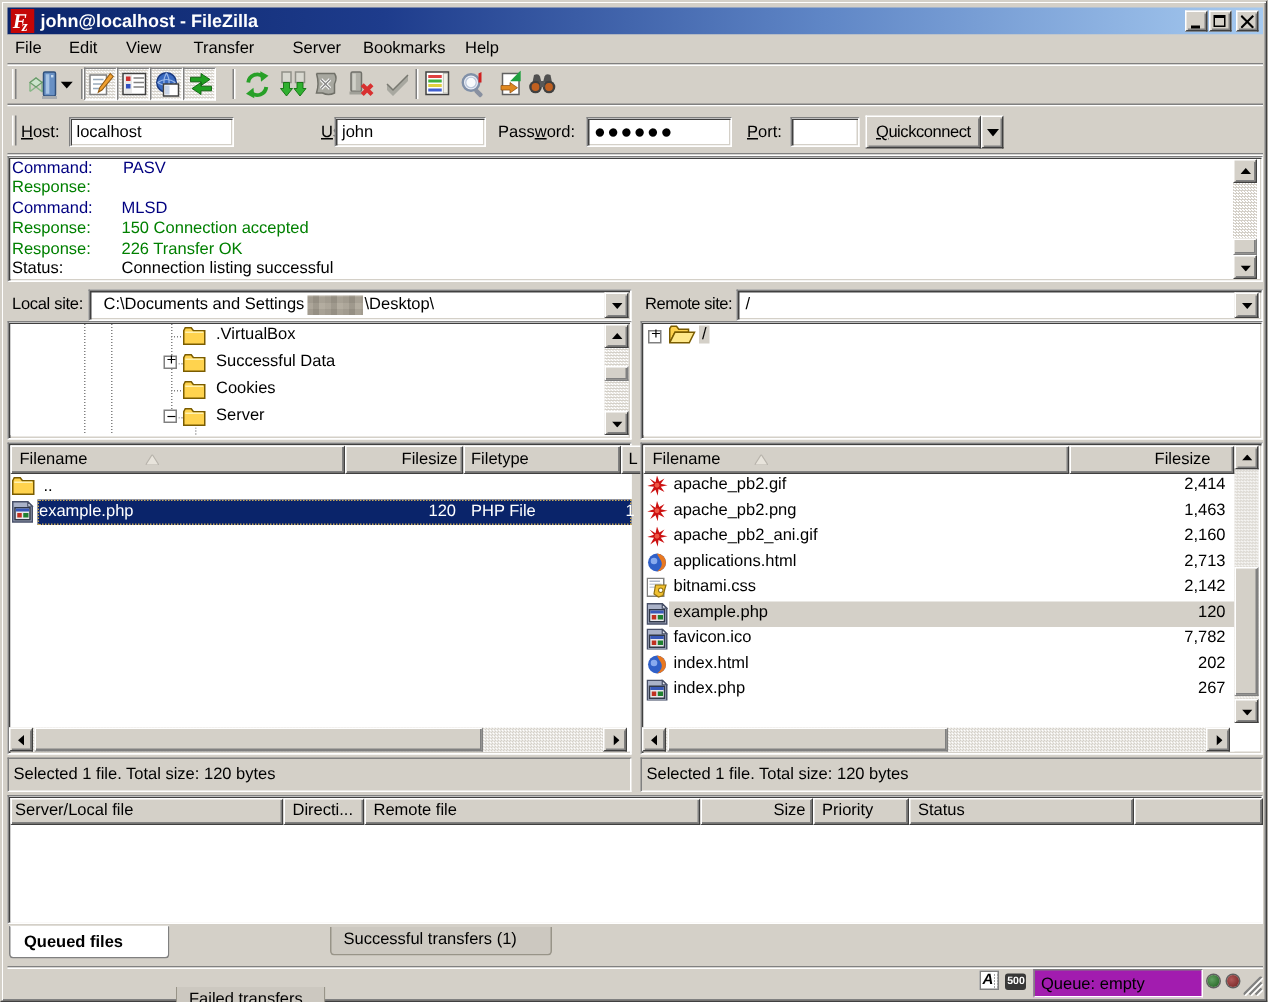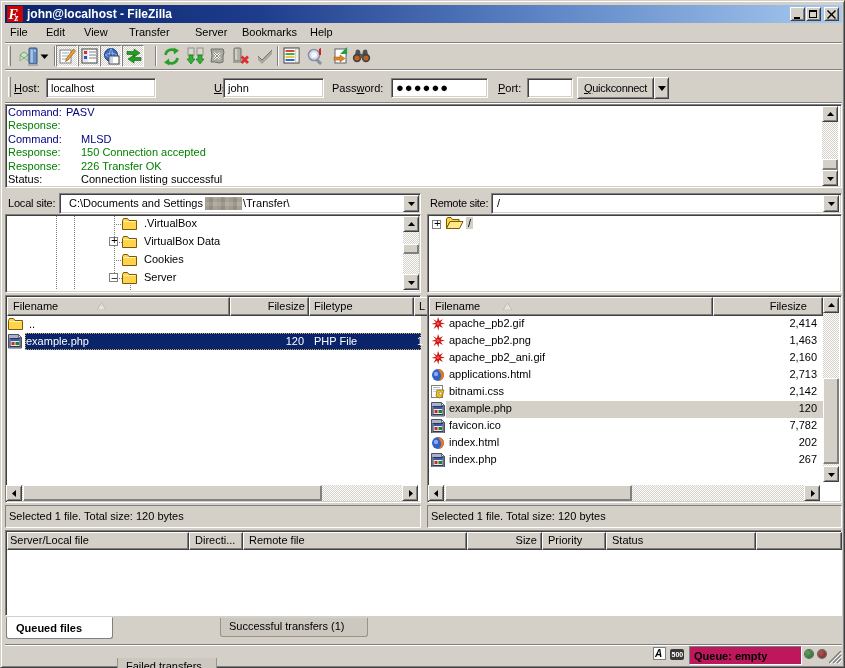--- a/index.html
+++ b/index.html
@@ -249,21 +249,21 @@
     <svg class="abs" style="left:3px;top:8px" width="8" height="5" viewBox="0 0 8 5">
           <path d="M0 0 H8 L4 5 Z" fill="#000"></path>
         </svg>
   </div>
 </div>
 <div class="abs etchH" style="left:4px; top:101px; width:837px;"></div>
 
 <div class="abs sunken" style="left:4px; top:103px; width:837px; height:84px;">
   <div class="abs" style="left:1px;top:1px;width:815px;height:80px;background:#fff;font-size:11px;">
     <div class="abs" style="left:1px;top:0px;color:#000080;">Command:</div>
-        <div class="abs" style="left:59px;top:0px;color:#000080;">PASV</div>
+        <div class="abs" style="left:75px;top:0px;color:#000080;">PASV</div>
     <div class="abs" style="left:1px;top:13px;color:#008000;">Response:</div>
     <div class="abs" style="left:1px;top:27px;color:#000080;">Command:</div>
         <div class="abs" style="left:74px;top:27px;color:#000080;">MLSD</div>
     <div class="abs" style="left:1px;top:40px;color:#008000;">Response:</div>
         <div class="abs" style="left:74px;top:40px;color:#008000;">150 Connection accepted</div>
     <div class="abs" style="left:1px;top:54px;color:#008000;">Response:</div>
         <div class="abs" style="left:74px;top:54px;color:#008000;">226 Transfer OK</div>
     <div class="abs" style="left:1px;top:67px;color:#000;">Status:</div>
         <div class="abs" style="left:74px;top:67px;color:#000;">Connection listing successful</div>
   </div>
@@ -283,21 +283,21 @@
   </div>
 </div>
 
 <div class="abs" style="left:4px; top:188px; width:416px; height:340px;" id="leftpane">
   <span class="abs" style="left:3px;top:8px;letter-spacing:-0.2px;">Local site:</span>
   <div class="abs sunken" style="left:54px;top:4px;width:362px;height:21px;">
     <span class="abs" style="left:9px;top:3px;white-space:nowrap;">C:\Documents and Settings</span>
     <div class="abs" style="left:145px;top:3px;width:37px;height:13px;background:
       repeating-linear-gradient(90deg,#cac6be 0 4px,#bab6ae 4px 8px,#d2cec6 8px 12px),
       repeating-linear-gradient(0deg,#ccc8c0 0 4px,#dad6ce 4px 8px); background-blend-mode:multiply;"></div>
-    <span class="abs" style="left:183px;top:3px;">\Transfer\</span>
+    <span class="abs" style="left:183px;top:3px;">\Desktop\</span>
     <div class="abs arrbtn" style="left:343px;top:1px;width:16px;height:17px;">
       <svg style="left:4px;top:6px" width="7" height="4" viewBox="0 0 7 4">
             <path d="M0 0 H7 L3.5 4 Z" fill="#000"></path>
           </svg>
     </div>
   </div>
 
   <div class="abs sunken" style="left:0px;top:25px;width:416px;height:79px;">
     <div class="abs" style="left:1px;top:1px;width:396px;height:74px;background:#fff;overflow:hidden;">
       <div class="abs treedotV" style="left:49px;top:0;width:1px;height:74px;"></div>
@@ -311,21 +311,21 @@
       <svg class="abs" style="left:115px;top:1px" width="16" height="14" viewBox="0 0 16 14">
             <use href="#folder"></use>
           </svg>
       <span class="abs" style="left:137px;top:1px;">.VirtualBox</span>
       <div class="abs pmbox" style="left:102px;top:21px;">
             <span>+</span>
           </div>
       <svg class="abs" style="left:115px;top:19px" width="16" height="14" viewBox="0 0 16 14">
             <use href="#folder"></use>
           </svg>
-      <span class="abs" style="left:137px;top:19px;">VirtualBox Data</span>
+      <span class="abs" style="left:137px;top:19px;">Successful Data</span>
       <svg class="abs" style="left:115px;top:37px" width="16" height="14" viewBox="0 0 16 14">
             <use href="#folder"></use>
           </svg>
       <span class="abs" style="left:137px;top:37px;">Cookies</span>
       <div class="abs pmbox" style="left:102px;top:57px;">
             <span style="top:-1px;">−</span>
           </div>
       <svg class="abs" style="left:115px;top:55px" width="16" height="14" viewBox="0 0 16 14">
             <use href="#folder"></use>
           </svg>
@@ -565,21 +565,21 @@
 
 <div class="abs" id="statusbar" style="left:4px; top:643px; width:837px; height:23px;">
   <div class="abs etchH" style="left:0;top:0;width:837px;"></div>
   <div class="abs" style="left:648px;top:3px;width:13px;height:13px;background:#fff;border:1px solid #808080;">
     <span class="abs" style="left:1px;top:0px;font-weight:bold;font-size:10px;font-style:italic;">A</span>
     <div class="abs" style="left:8px;top:1px;width:3px;height:10px;background-image:radial-gradient(#404040 40%, transparent 40%);background-size:2px 2px;"></div>
   </div>
   <div class="abs" style="left:665px;top:5px;width:14px;height:11px;background:#383838;border-radius:2px;">
     <span class="abs" style="left:1.5px;top:2px;font-size:7px;color:#fff;font-weight:bold;letter-spacing:0;">500</span>
   </div>
-  <div class="abs" style="left:684px;top:2px;width:113px;height:19px;border:1px solid;border-color:#808080 #fff #fff #808080;background:#be185d;font-weight:bold;">
+  <div class="abs" style="left:684px;top:2px;width:113px;height:19px;border:1px solid;border-color:#808080 #fff #fff #808080;background:#a21caf;">
     <span class="abs" style="left:4px;top:3px;">Queue: empty</span>
   </div>
   <div class="abs" style="left:800px;top:6px;width:8px;height:8px;border-radius:50%;background:radial-gradient(circle at 3px 3px,#60a060,#1e5e1e);box-shadow:0 0 0 1px #606060;"></div>
   <div class="abs" style="left:813px;top:6px;width:8px;height:8px;border-radius:50%;background:radial-gradient(circle at 3px 3px,#b05858,#702020);box-shadow:0 0 0 1px #606060;"></div>
   <svg class="abs" style="left:824px;top:7px" width="13" height="13" viewBox="0 0 13 13">
     <path d="M12 0 L0 12 M12 4 L4 12 M12 8 L8 12" stroke="#808080" stroke-width="1.5"></path>
     <path d="M13 1 L1 13 M13 5 L5 13 M13 9 L9 13" stroke="#fff" stroke-width="1"></path>
   </svg>
 </div>
 

